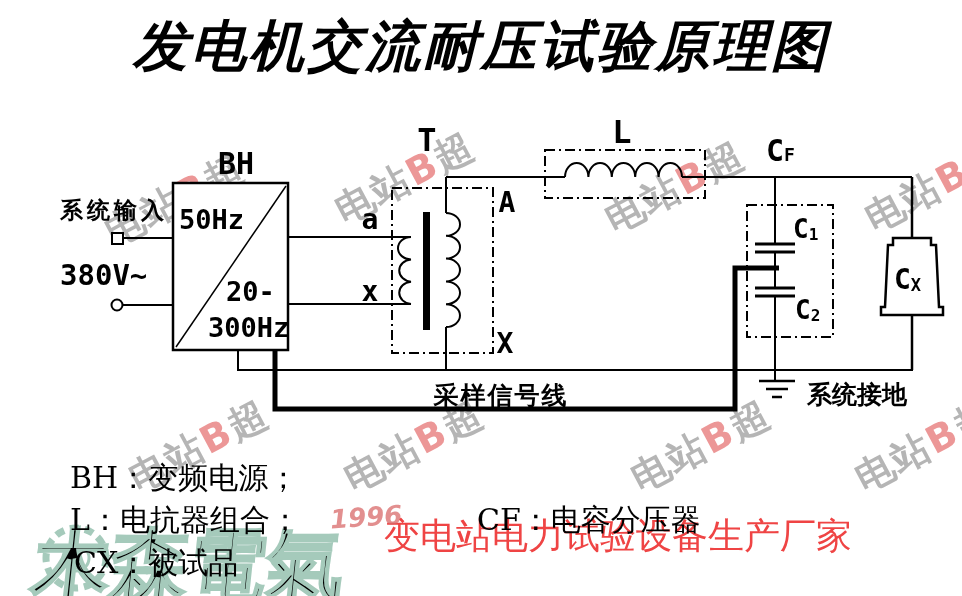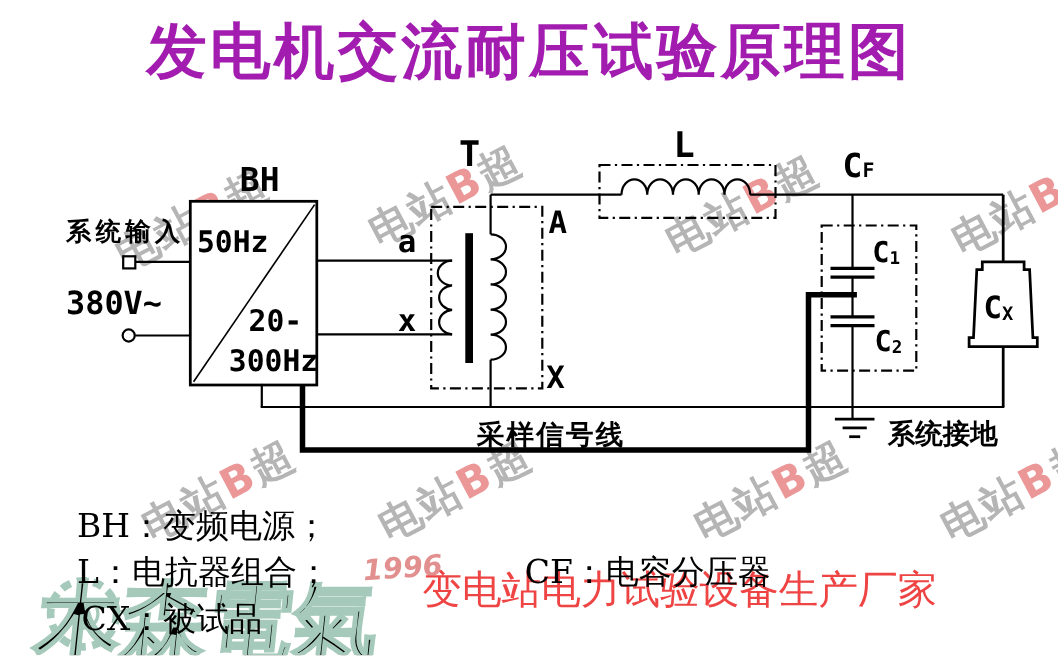--- a/index.html
+++ b/index.html
@@ -6,21 +6,21 @@
   #page{position:relative;width:962px;height:596px;background:#ffffff;overflow:hidden;
         font-family:"DejaVu Sans",sans-serif;}
   
   .layer{position:absolute;left:0;top:0;width:100%;height:100%;}
   .layer-wm{z-index:1;}
   .layer-circuit{z-index:2;}
   .layer-text{z-index:3;pointer-events:none;}
   
   .title{position:absolute;left:0;top:10px;width:100%;text-align:center;
          font-family:"DejaVu Serif","Liberation Serif",serif;
-         font-size:55px;font-weight:bold;color:#a21caf;letter-spacing:3px;white-space:nowrap;}
+         font-size:55px;font-weight:bold;color:#000000;letter-spacing:3px;white-space:nowrap;font-style:italic;}
   
   .legend-item{position:absolute;font-size:30px;color:#000;white-space:nowrap;
                font-family:"Liberation Serif","DejaVu Serif",serif;text-align:right;}
   .legend-item .lkey{font-family:"DejaVu Serif",serif;}
   
   .wm-stamp{position:absolute;font-size:38px;font-weight:bold;white-space:nowrap;
             color:#a3a3a3;opacity:.8;letter-spacing:2px;
             transform:translate(-50%,-50%) rotate(-28deg);}
   .wm-stamp .red{color:#e87e7e;}
   

